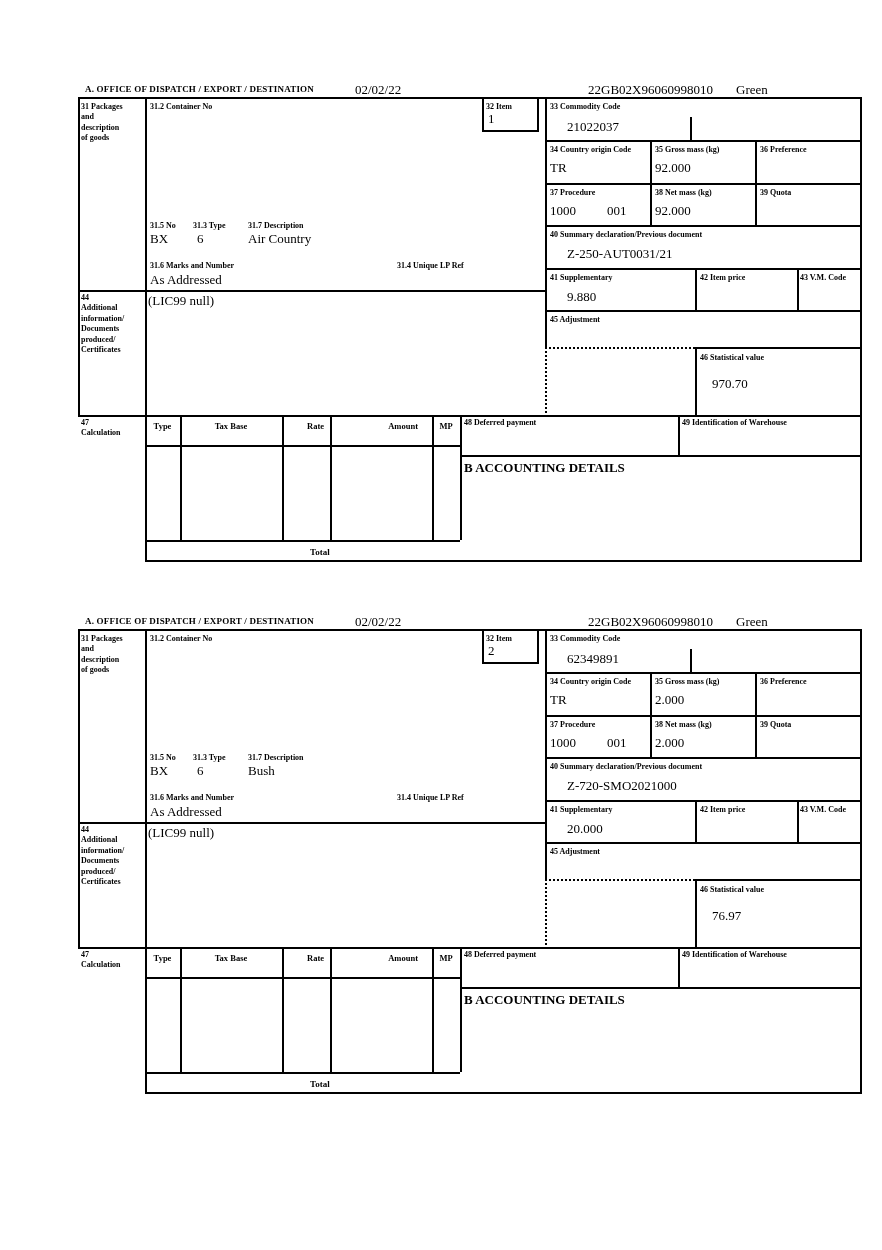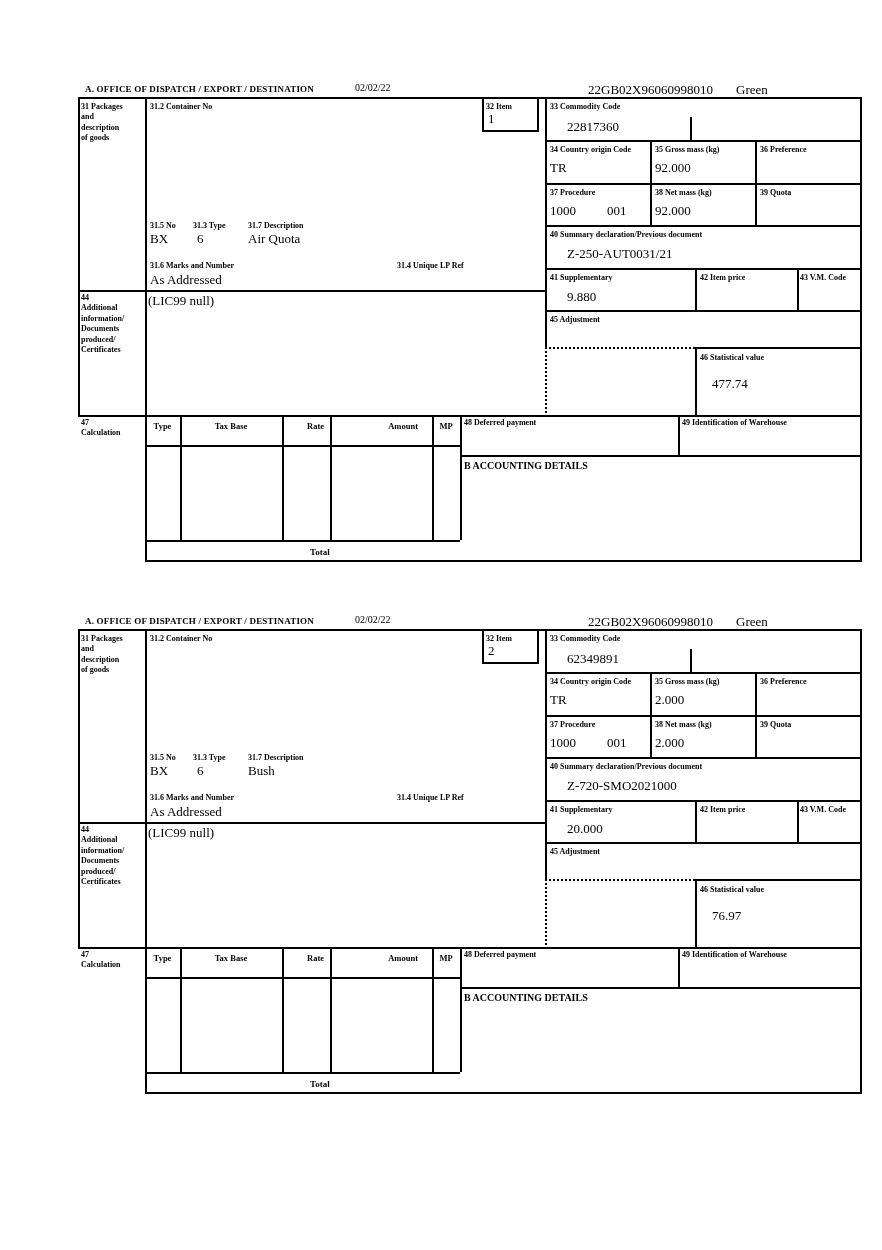--- a/index.html
+++ b/index.html
@@ -8,25 +8,25 @@
   .copy { position:absolute; left:78px; width:786px; height:482px; }
   .block { position:absolute; top:15px; left:0; width:784px; height:465px; }
   .hline { position:absolute; height:0; border-top:2px solid #000; }
   .vline { position:absolute; width:0; border-left:2px solid #000; }
   .hdot  { border-top:2px dotted #000; }
   .vdot  { border-left:2px dotted #000; }
   .lbl { position:absolute; font-weight:bold; font-size:8px; line-height:1.3; white-space:nowrap; }
   .pre { white-space:pre-line; }
   .val { position:absolute; font-size:13px; line-height:1; white-space:nowrap; }
   .hdr-a { position:absolute; left:7px; top:2px; font-weight:bold; font-size:9px; letter-spacing:.2px; }
-  .hdr-date { position:absolute; left:277px; top:0; font-size:10px; }
+  .hdr-date { position:absolute; left:277px; top:0; font-size:13px; }
   .hdr-ref { position:absolute; left:510px; top:0; font-size:13px; }
   .hdr-status { position:absolute; left:658px; top:0; font-size:13px; }
   .colhdr { position:absolute; top:324px; font-weight:bold; font-size:8.5px; box-sizing:border-box; }
-  .acct { position:absolute; font-weight:bold; font-size:10px;font-family:Liberation Serif, serif; }
+  .acct { position:absolute; font-weight:bold; font-size:13px;font-family:Liberation Serif, serif; }
   .box32 { position:absolute; left:404px; top:0; width:53px; height:33px;
            border-left:2px solid #000; border-right:2px solid #000; border-bottom:2px solid #000; }
 </style>
 </head>
 <body>
 
 <div class="page">
   <div id="copies">
   <div class="copy" style="top: 82px;">
     <span class="hdr-a">A.  OFFICE OF DISPATCH / EXPORT / DESTINATION</span>
@@ -75,21 +75,21 @@
 
       <span class="lbl pre" style="left:3px;top:5px;width:62px;">31 Packages
 and
 description
 of goods</span>
       <span class="lbl" style="left:72px;top:5px;">31.2 Container No</span>
       <span class="lbl" style="left:408px;top:5px;">32 Item</span>
       <span class="val" style="left:410px;top:15px;">1</span>
 
       <span class="lbl" style="left:472px;top:5px;">33 Commodity Code</span>
-      <span class="val" style="left:489px;top:23px;">22817360</span>
+      <span class="val" style="left:489px;top:23px;">21022037</span>
 
       <span class="lbl" style="left:472px;top:48px;">34 Country origin Code</span>
       <span class="val" style="left:472px;top:64px;">TR</span>
       <span class="lbl" style="left:577px;top:48px;">35 Gross mass (kg)</span>
       <span class="val" style="left:577px;top:64px;">92.000</span>
       <span class="lbl" style="left:682px;top:48px;">36 Preference</span>
 
       <span class="lbl" style="left:472px;top:91px;">37 Procedure</span>
       <span class="val" style="left:472px;top:107px;">1000</span>
       <span class="val" style="left:529px;top:107px;">001</span>
@@ -100,28 +100,28 @@
       <span class="lbl" style="left:472px;top:133px;">40 Summary declaration/Previous document</span>
       <span class="val" style="left:489px;top:150px;">Z-250-AUT0031/21</span>
 
       <span class="lbl" style="left:472px;top:176px;">41 Supplementary</span>
       <span class="val" style="left:489px;top:193px;">9.880</span>
       <span class="lbl" style="left:622px;top:176px;">42 Item price</span>
       <span class="lbl" style="left:722px;top:176px;">43 V.M. Code</span>
 
       <span class="lbl" style="left:472px;top:218px;">45 Adjustment</span>
       <span class="lbl" style="left:622px;top:256px;">46 Statistical value</span>
-      <span class="val" style="left:634px;top:280px;">477.74</span>
+      <span class="val" style="left:634px;top:280px;">970.70</span>
 
       <span class="lbl" style="left:72px;top:124px;">31.5 No</span>
       <span class="lbl" style="left:115px;top:124px;">31.3 Type</span>
       <span class="lbl" style="left:170px;top:124px;">31.7 Description</span>
       <span class="val" style="left:72px;top:135px;">BX</span>
       <span class="val" style="left:119px;top:135px;">6</span>
-      <span class="val" style="left:170px;top:135px;">Air Quota</span>
+      <span class="val" style="left:170px;top:135px;">Air Country</span>
 
       <span class="lbl" style="left:72px;top:164px;">31.6 Marks and Number</span>
       <span class="lbl" style="left:319px;top:164px;">31.4 Unique LP Ref</span>
       <span class="val" style="left:72px;top:176px;">As Addressed</span>
 
       <span class="lbl pre" style="left:3px;top:196px;width:62px;">44
 Additional
 information/
 Documents
 produced/

